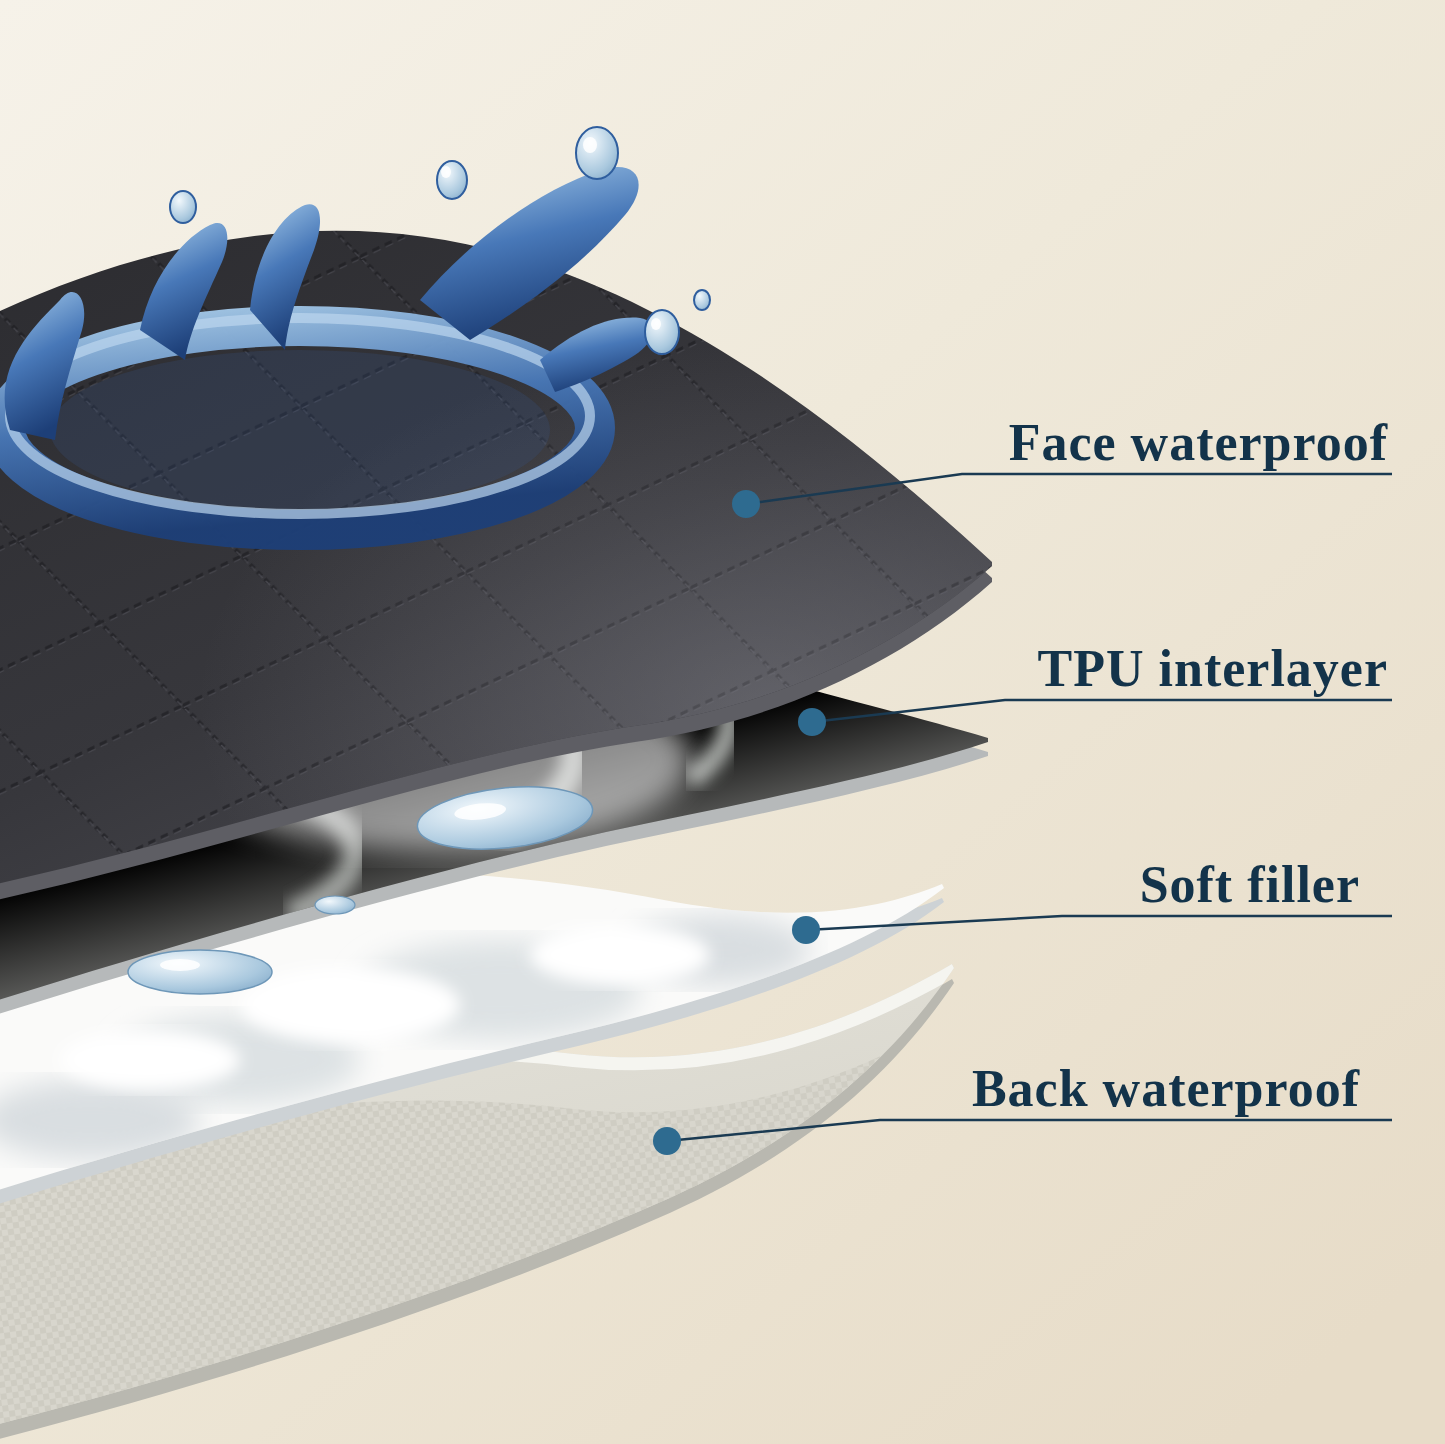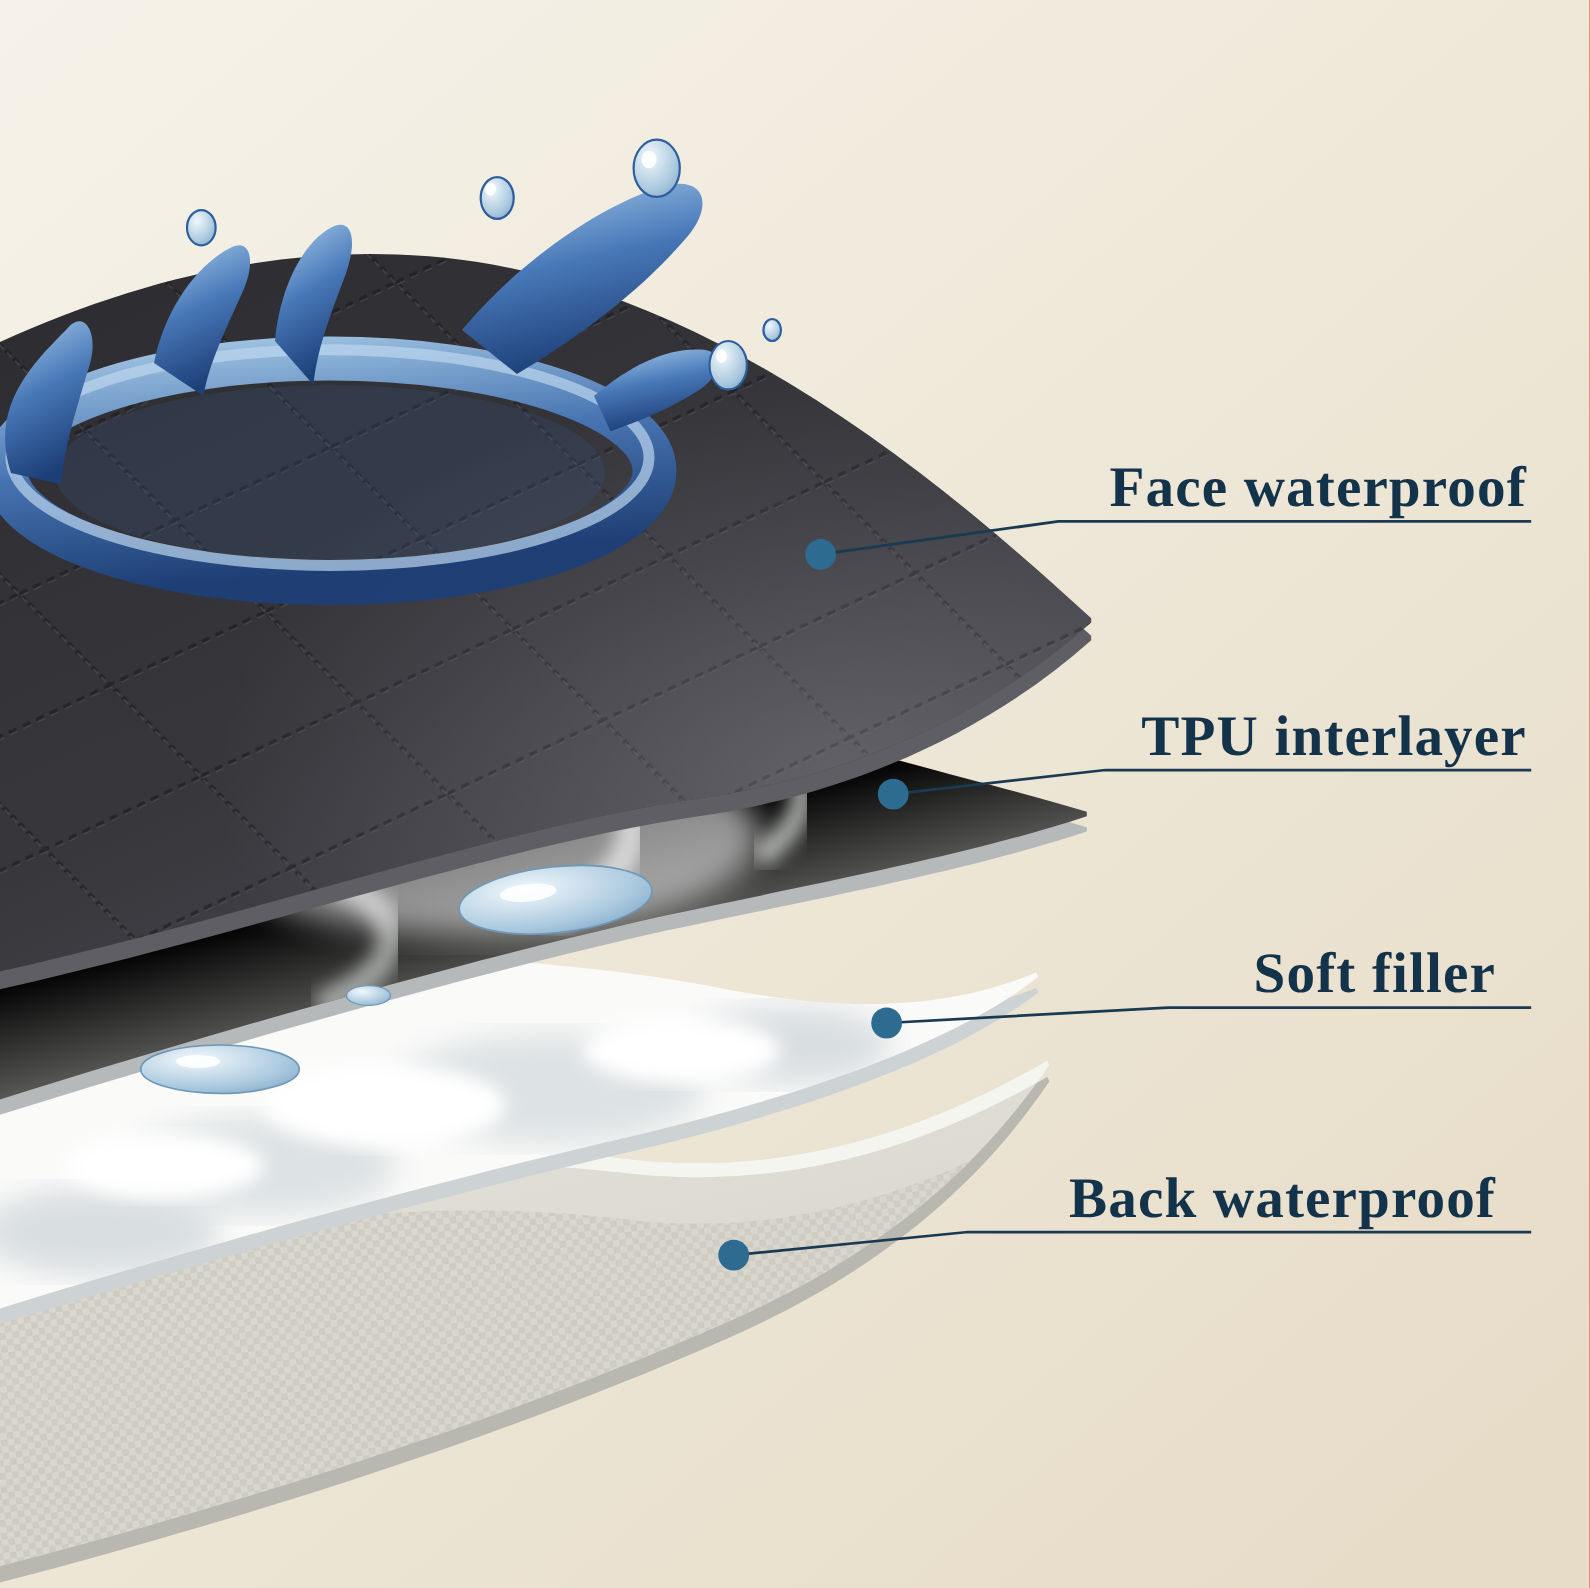--- a/index.html
+++ b/index.html
@@ -2,21 +2,21 @@
 <html><head>
 <meta charset="utf-8">
 <style>
   html,body { margin:0; padding:0; }
   body { font-family: "Liberation Sans", sans-serif; }
   .canvas {
     position: relative;
     width: 1445px;
     height: 1444px;
     overflow: hidden;
-    background: #c2410c;
+    background: #eab308;
   }
   svg { display:block; }
   .callout-text {
     font-family: "Liberation Serif", serif;
     font-weight: 700;
     font-size: 52px;
     letter-spacing: 1px;
     fill: #13334a;
   }
   .leader { stroke:#1a3a52; stroke-width:2.5; fill:none; }

